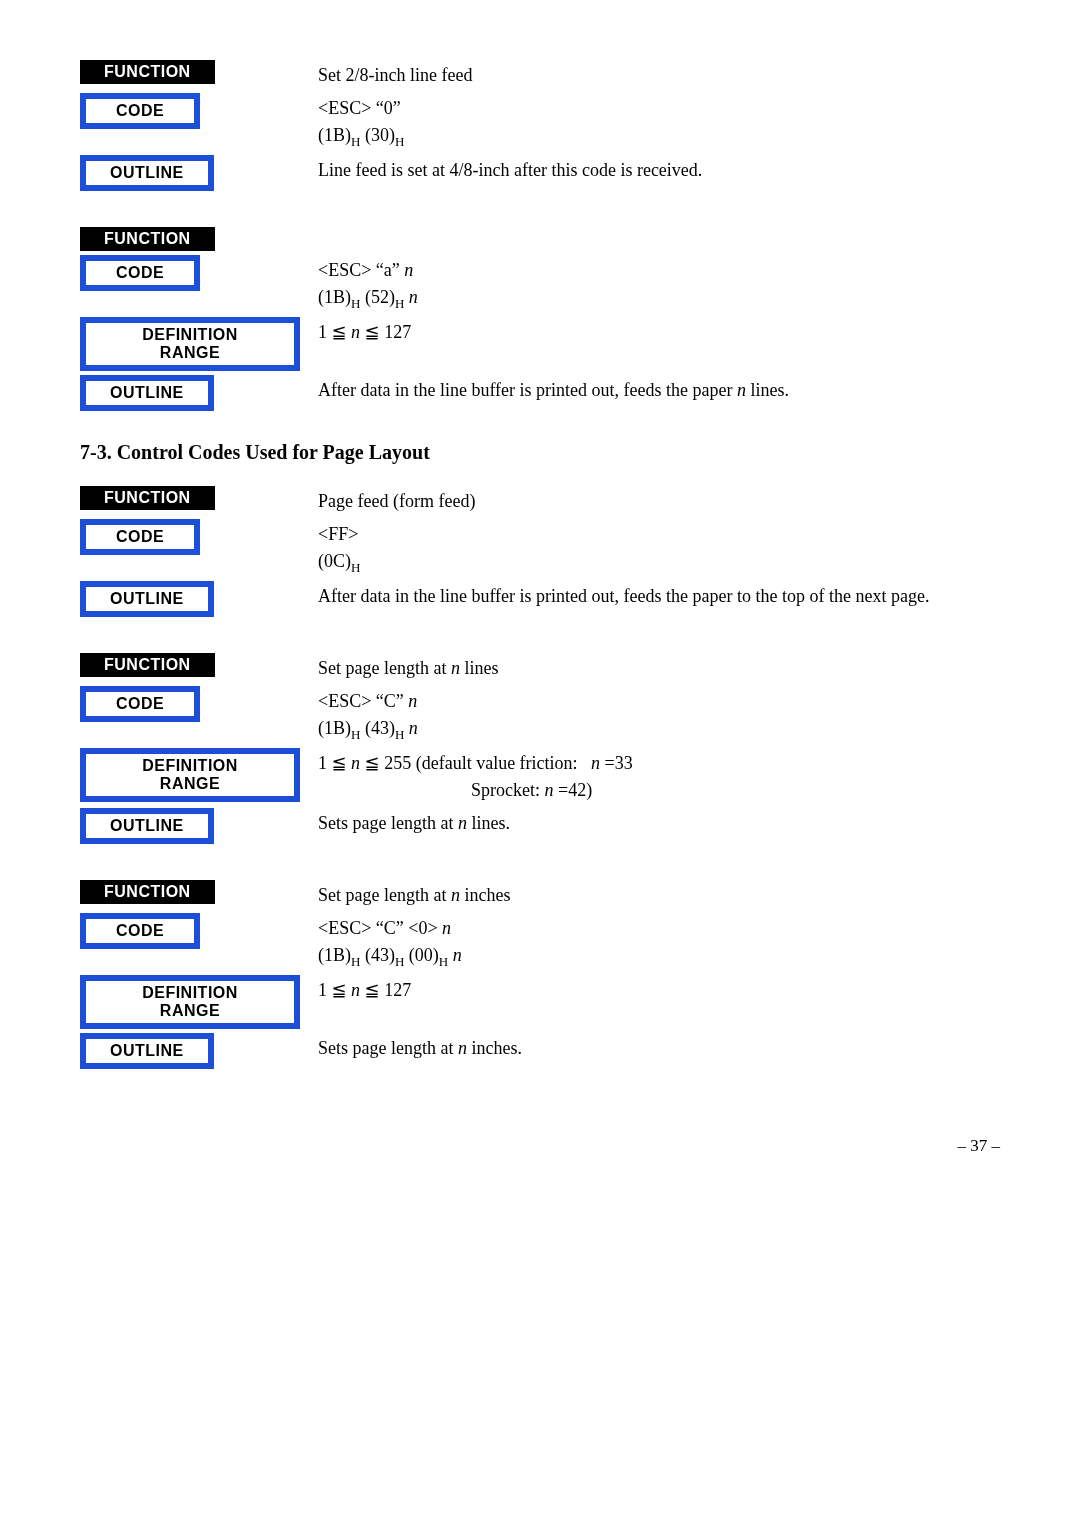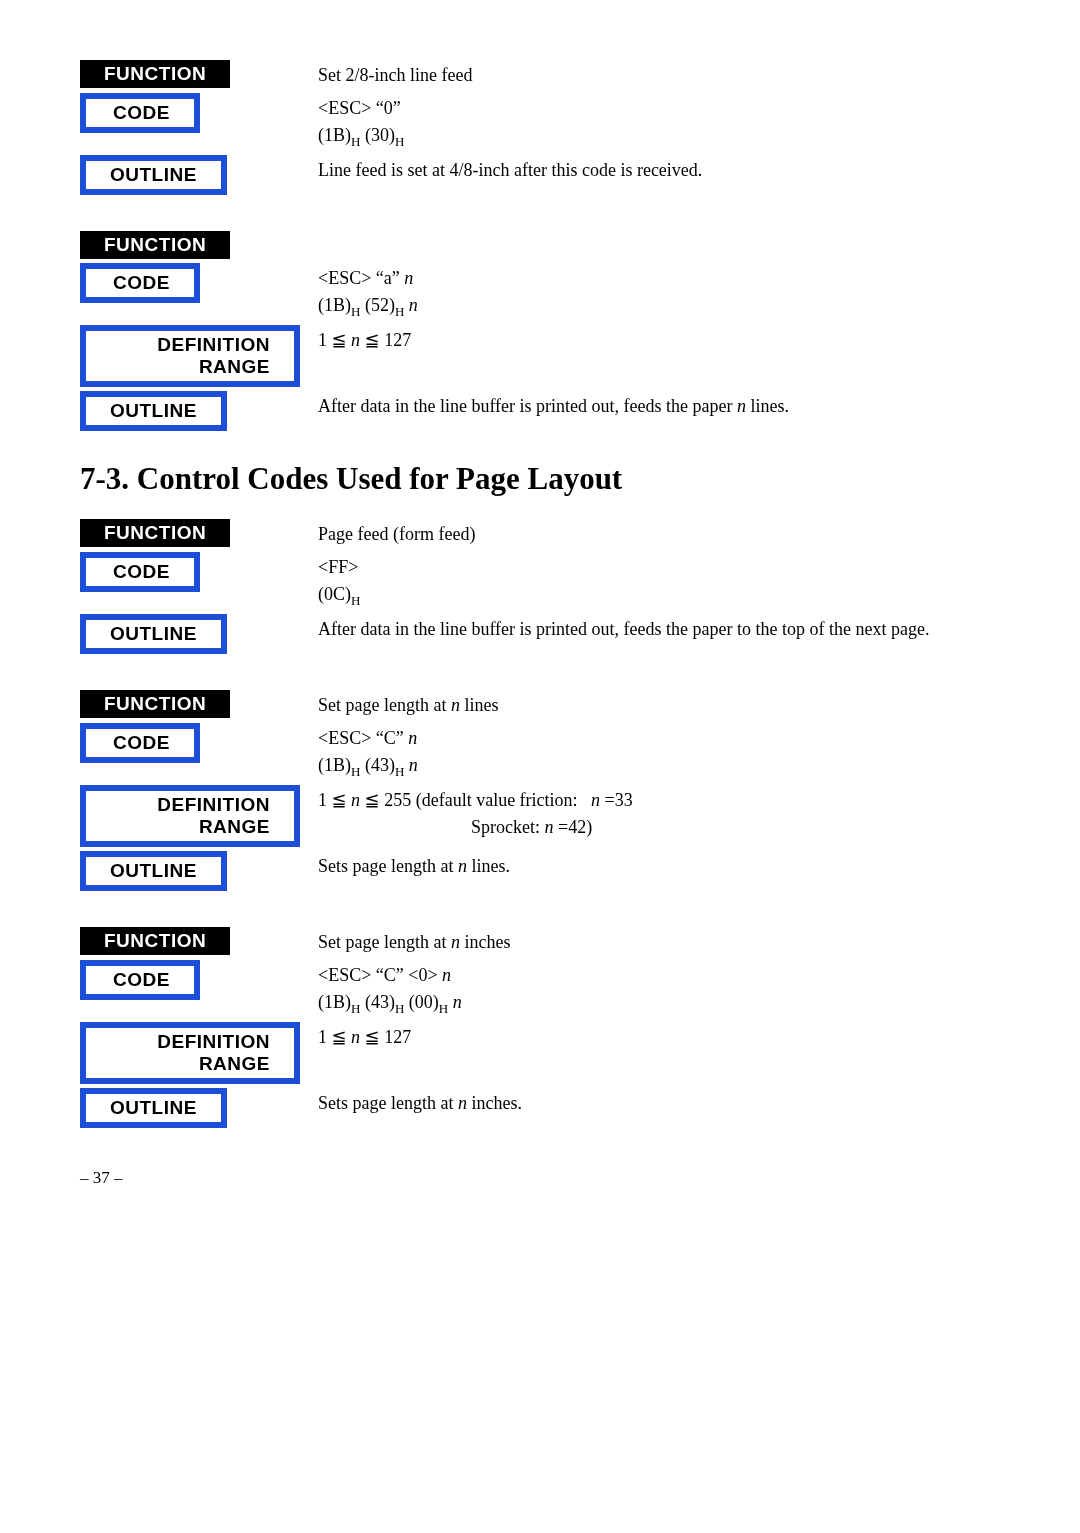--- a/index.html
+++ b/index.html
@@ -8,21 +8,21 @@
       background: #fff;
       font-family: 'Times New Roman', Times, serif;
       font-size: 18px;
       color: #000;
       width: 1080px;
       min-height: 1533px;
       padding: 60px 80px 80px 80px;
     }
 
     .section-heading {
-      font-size: 31px;
+      font-size: 20px;
       font-weight: bold;
       margin: 30px 0 22px 0;
     }
 
     .row {
       display: flex;
       align-items: flex-start;
       margin-bottom: 4px;
     }
 
@@ -31,26 +31,26 @@
       max-width: 220px;
       margin-right: 18px;
       flex-shrink: 0;
     }
 
     .label-tag {
       display: inline-block;
       background: #000;
       color: #fff;
       font-family: Arial, Helvetica, sans-serif;
-      font-size: 19px;
+      font-size: 16px;
       font-weight: bold;
       padding: 3px 24px;
       letter-spacing: 0.5px;
       min-width: 120px;
-      text-align: right;
+      text-align: center;
     }
 
     .label-tag.outline-tag,
     .label-tag.defrange-tag {
       background: #fff;
       color: #000;
       border: 6px solid #1d4ed8;
     }
 
     .content-cell {
@@ -64,22 +64,22 @@
       font-style: italic;
     }
 
     .sub {
       font-size: 13px;
       vertical-align: sub;
       font-style: normal;
     }
 
     .page-number {
-      text-align: left;
-      margin-top: 40px;
+      text-align: right;
+      margin-top: 67px;
       font-size: 17px;
     }
 
     .spacer {
       height: 18px;
     }
 
     .group {
       margin-bottom: 18px;
     }

